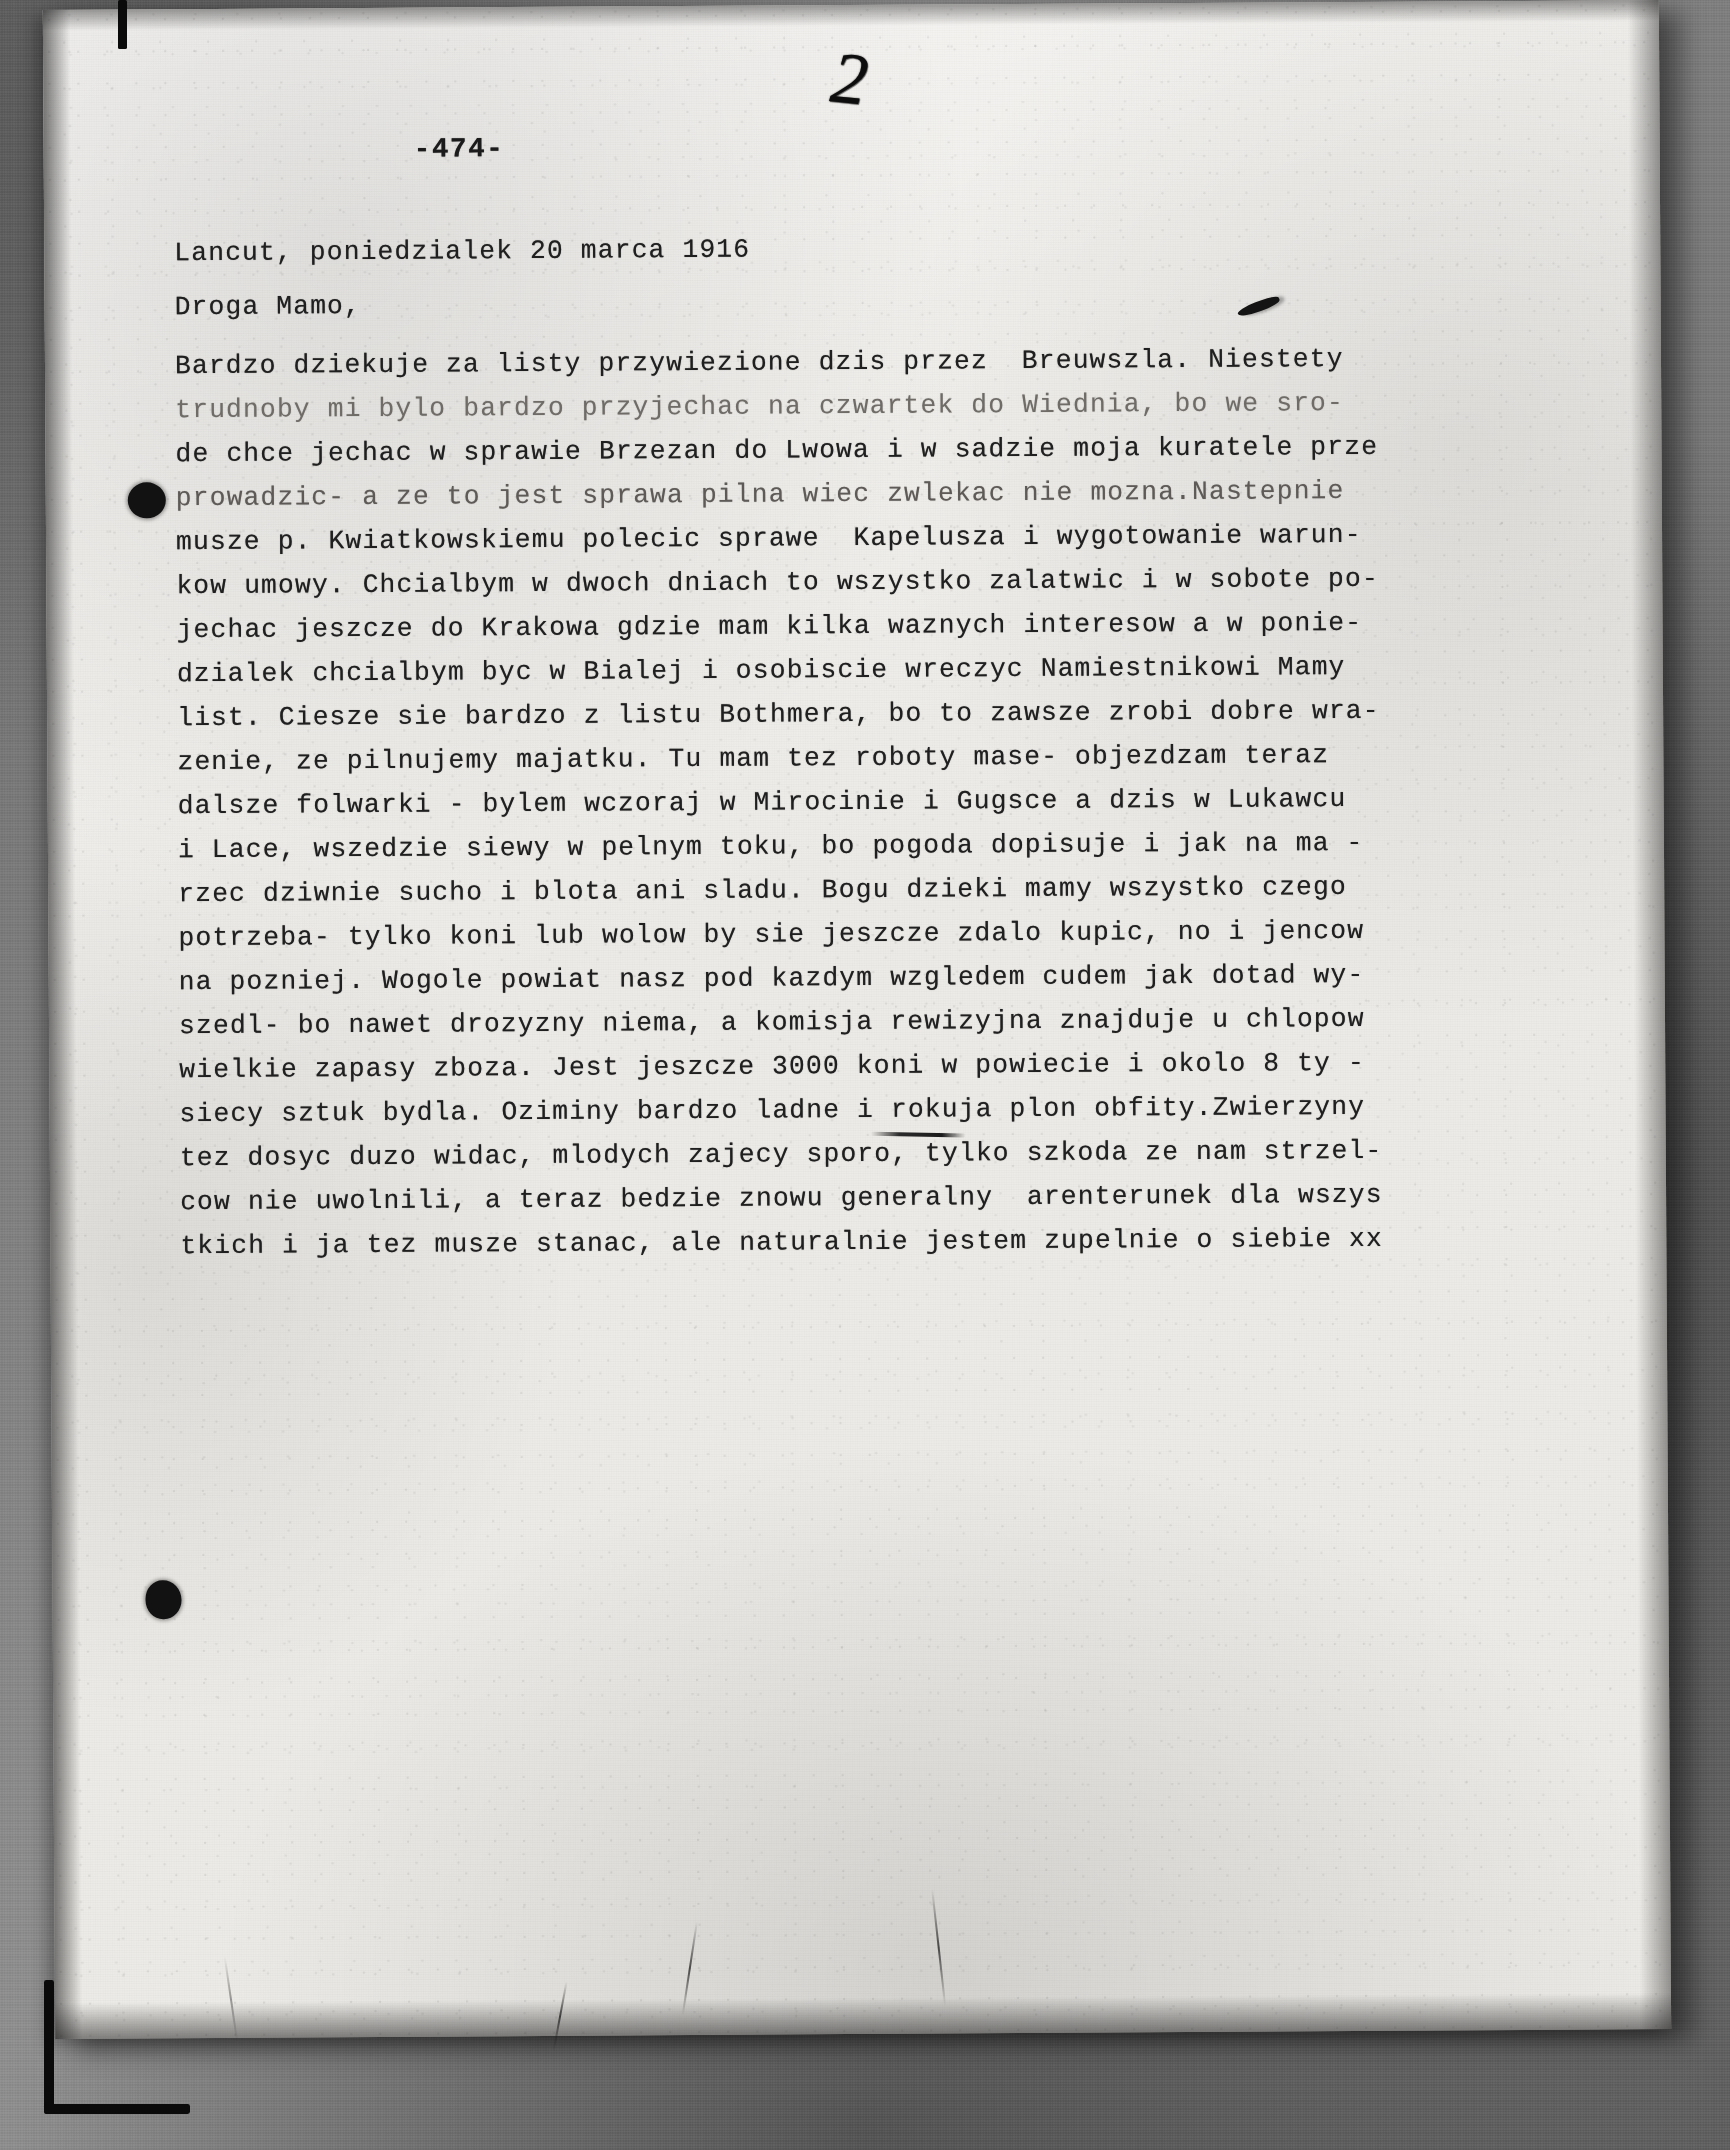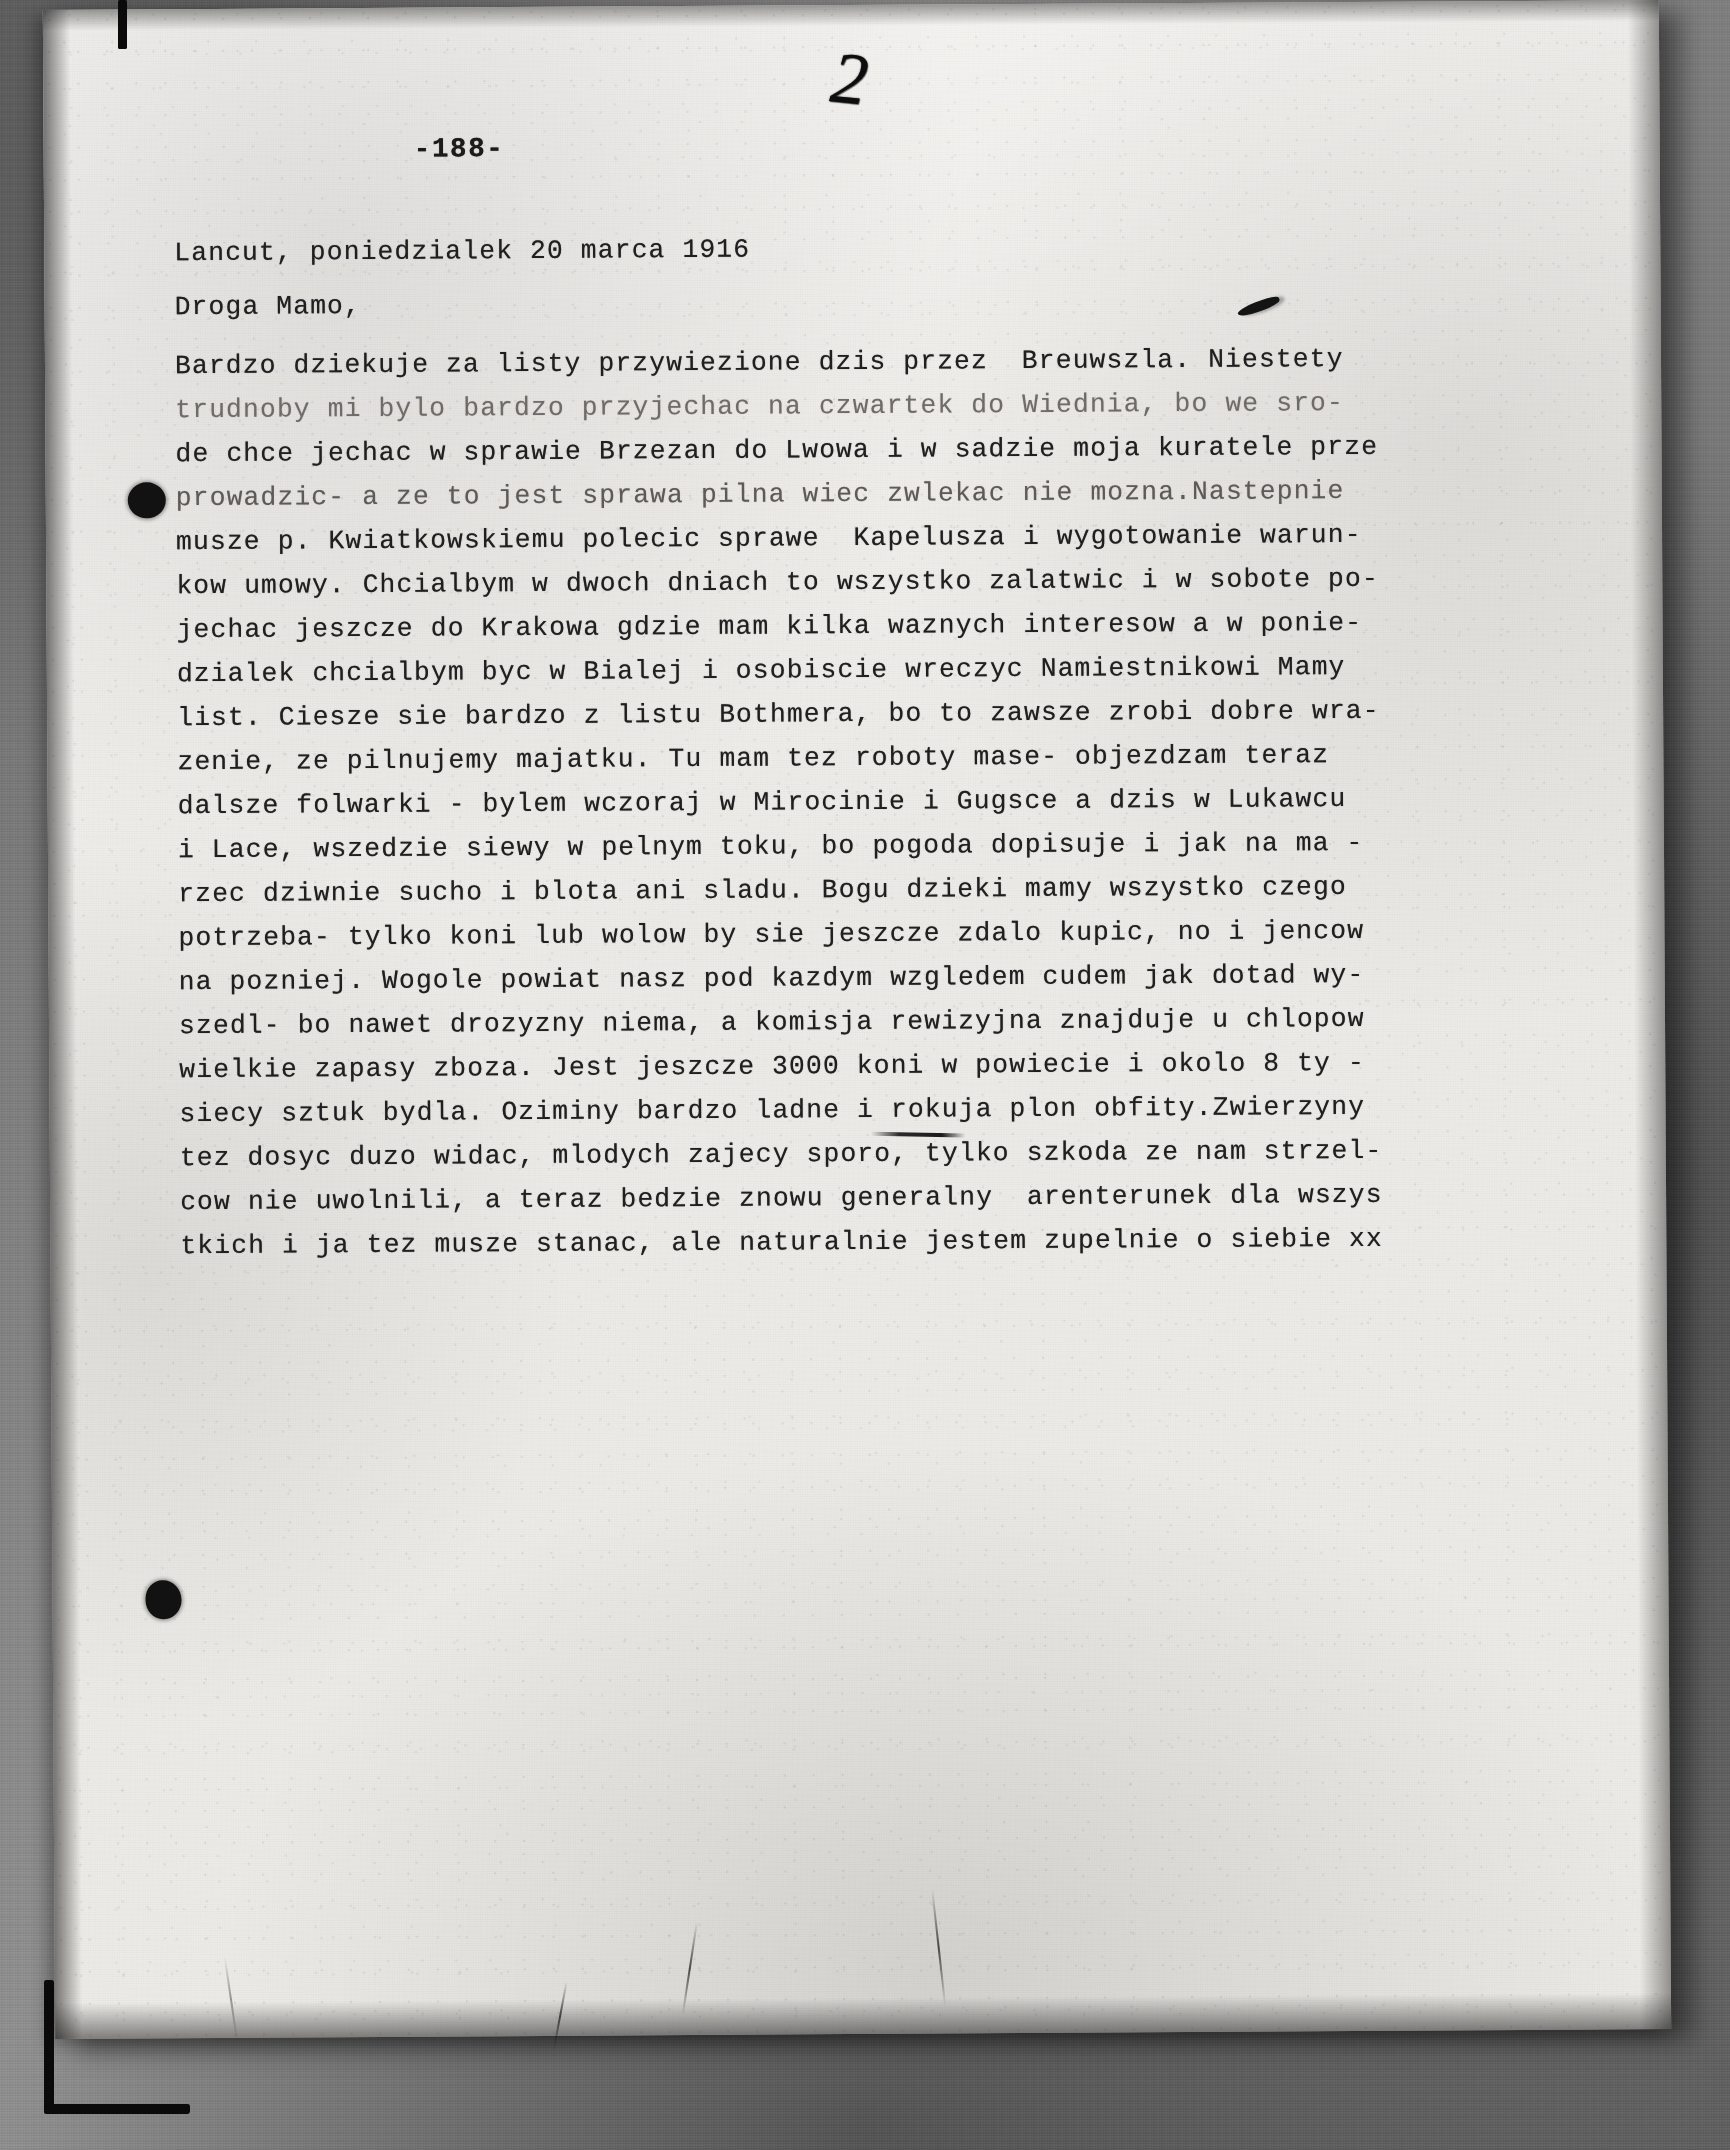--- a/index.html
+++ b/index.html
@@ -216,21 +216,21 @@
 
     <div id="edge-left"></div>
     <div id="edge-top"></div>
     <div id="edge-right"></div>
     <div id="edge-bottom"></div>
 
     <div id="content">
 
       <div class="hand-number">2</div>
 
-      <div class="folio">-188-</div>
+      <div class="folio">-474-</div>
 
       <div id="letter">
         <div class="tline">Lancut, poniedzialek 20 marca 1916</div>
         <div class="tline salutation">Droga Mamo,</div>
         <div id="body-lines">
             <div class="tline opening ">Bardzo dziekuje za listy przywiezione dzis przez  Breuwszla. Niestety</div>
             <div class="tline fainter">trudnoby mi bylo bardzo przyjechac na czwartek do Wiednia, bo we sro-</div>
             <div class="tline ">de chce jechac w sprawie Brzezan do Lwowa i w sadzie moja kuratele prze</div>
             <div class="tline faint">prowadzic- a ze to jest sprawa pilna wiec zwlekac nie mozna.Nastepnie</div>
             <div class="tline ">musze p. Kwiatkowskiemu polecic sprawe  Kapelusza i wygotowanie warun-</div>

